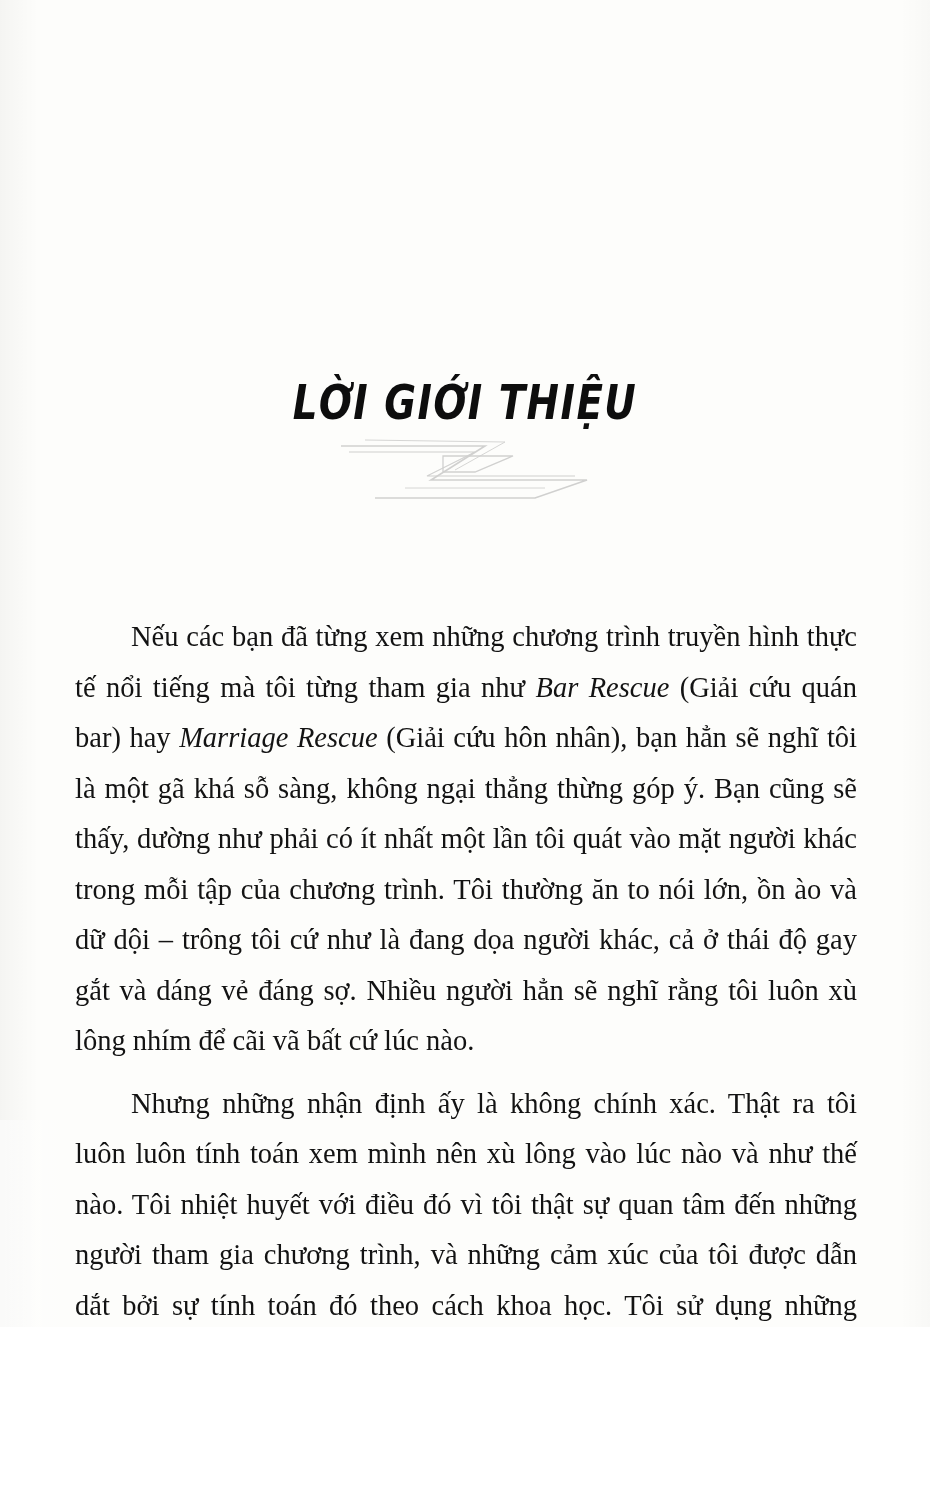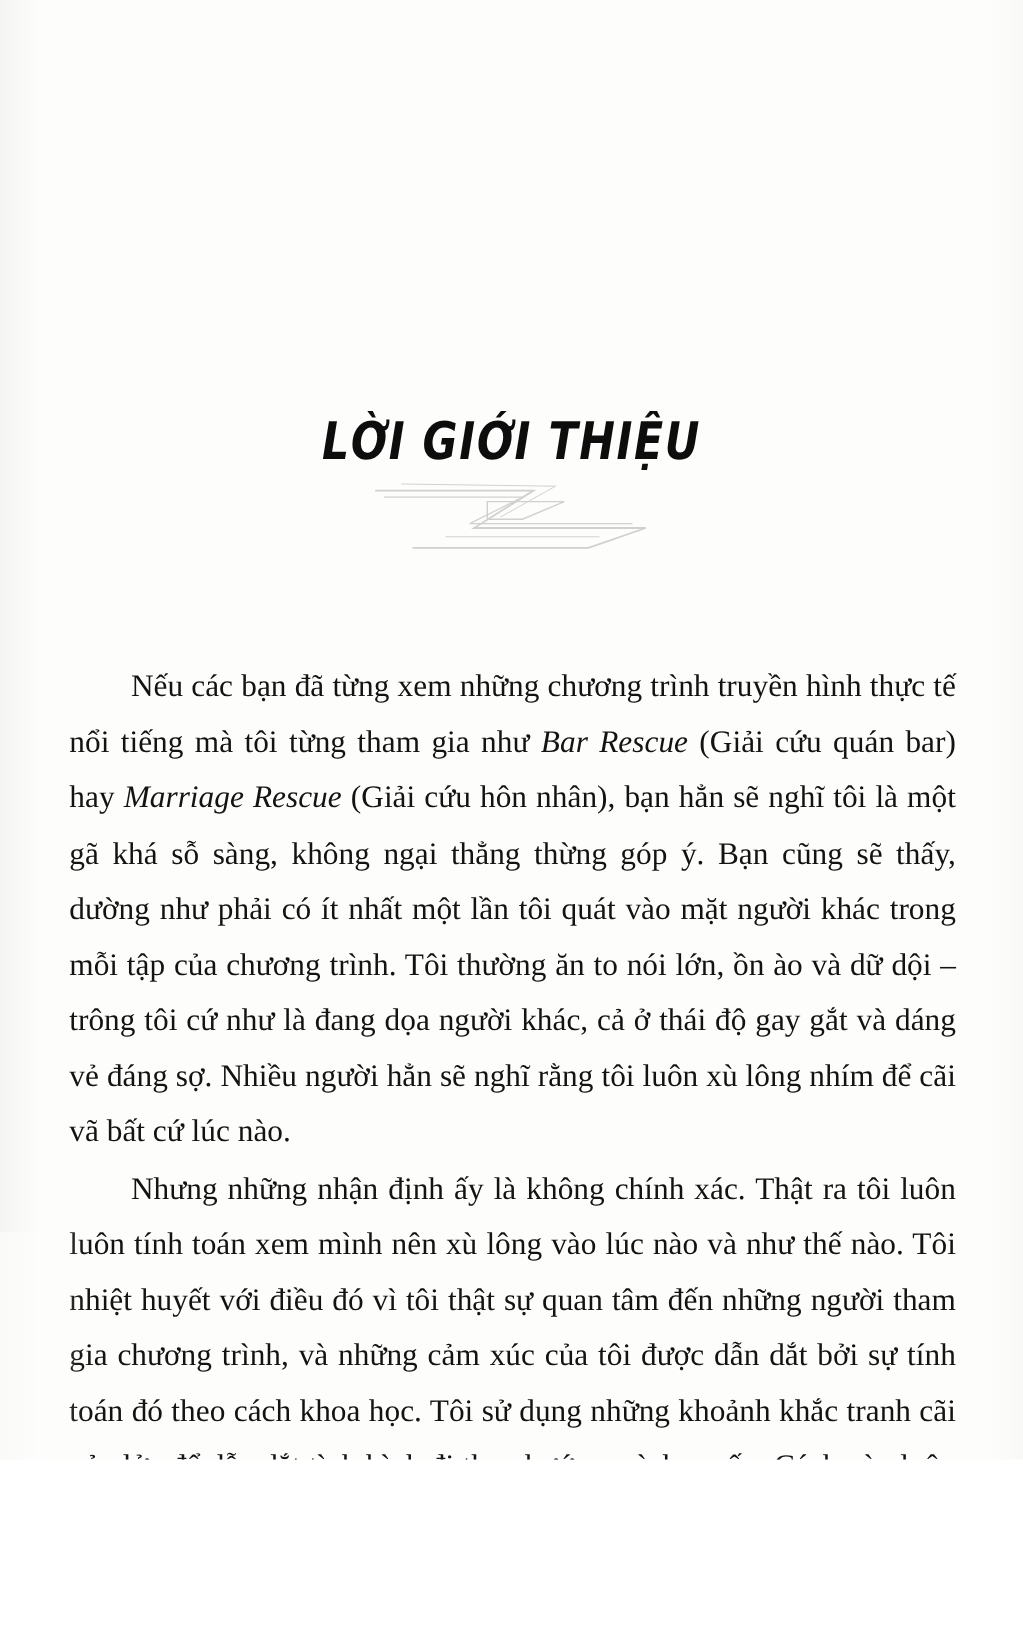--- a/index.html
+++ b/index.html
@@ -61,21 +61,21 @@
     top: 600px;
     left: 63px;
     width: 806px;
     font-size: 28.5px;
     line-height: 50.5px;
     text-align: justify;
     text-justify: inter-word;
     color: #131313;
   }
   .body-text p {
-    margin: 0;
+    margin: 12px;
     text-indent: 56px;
     font-family: Liberation Serif, serif;
   }
   .body-text p + p {
     margin-top: 2px;
   }
   .body-text em {
     font-style: italic;
   }
 

